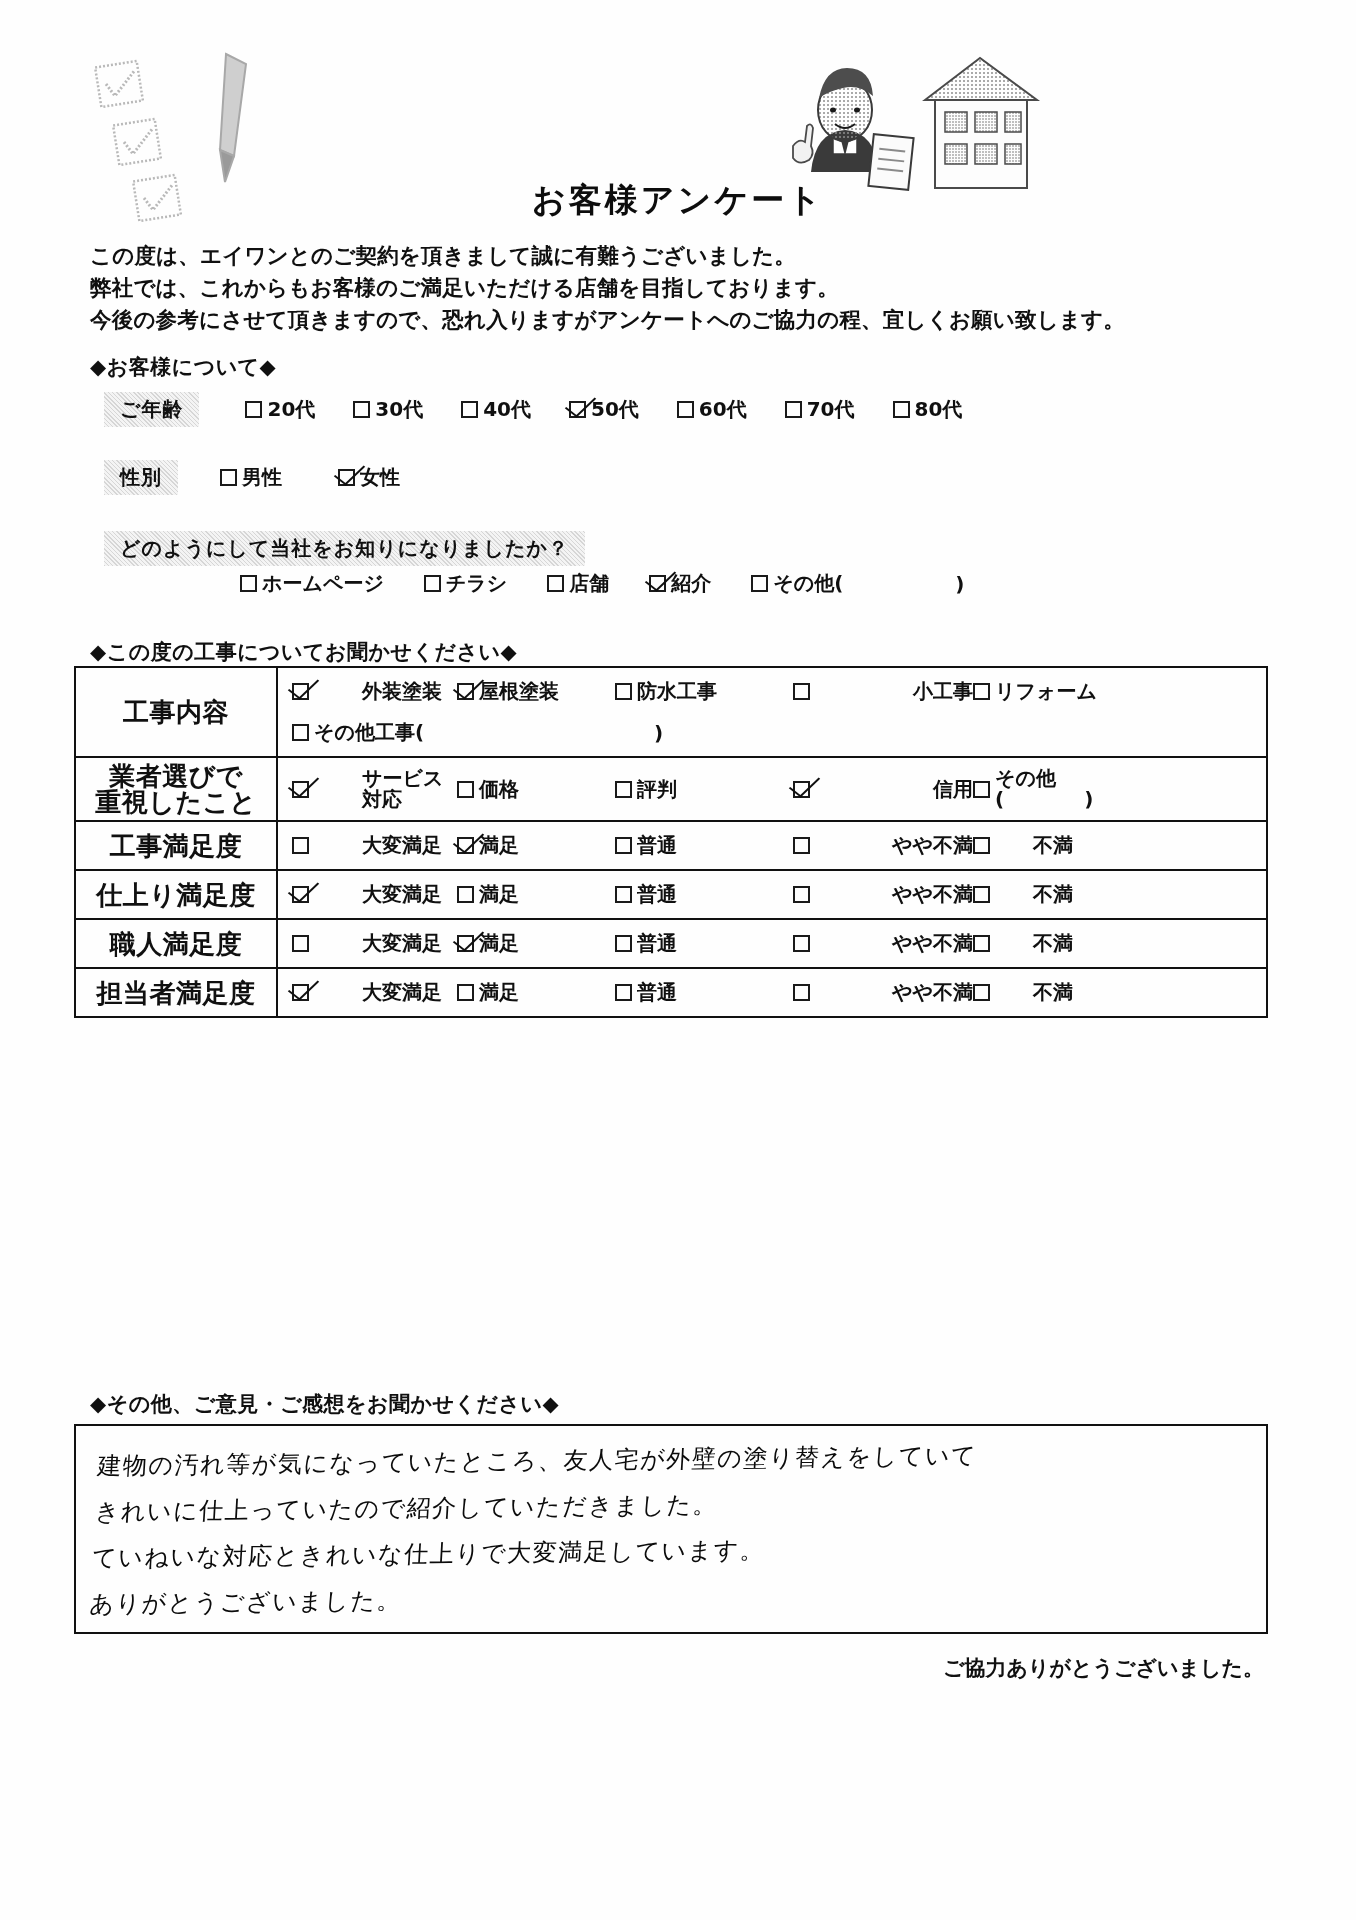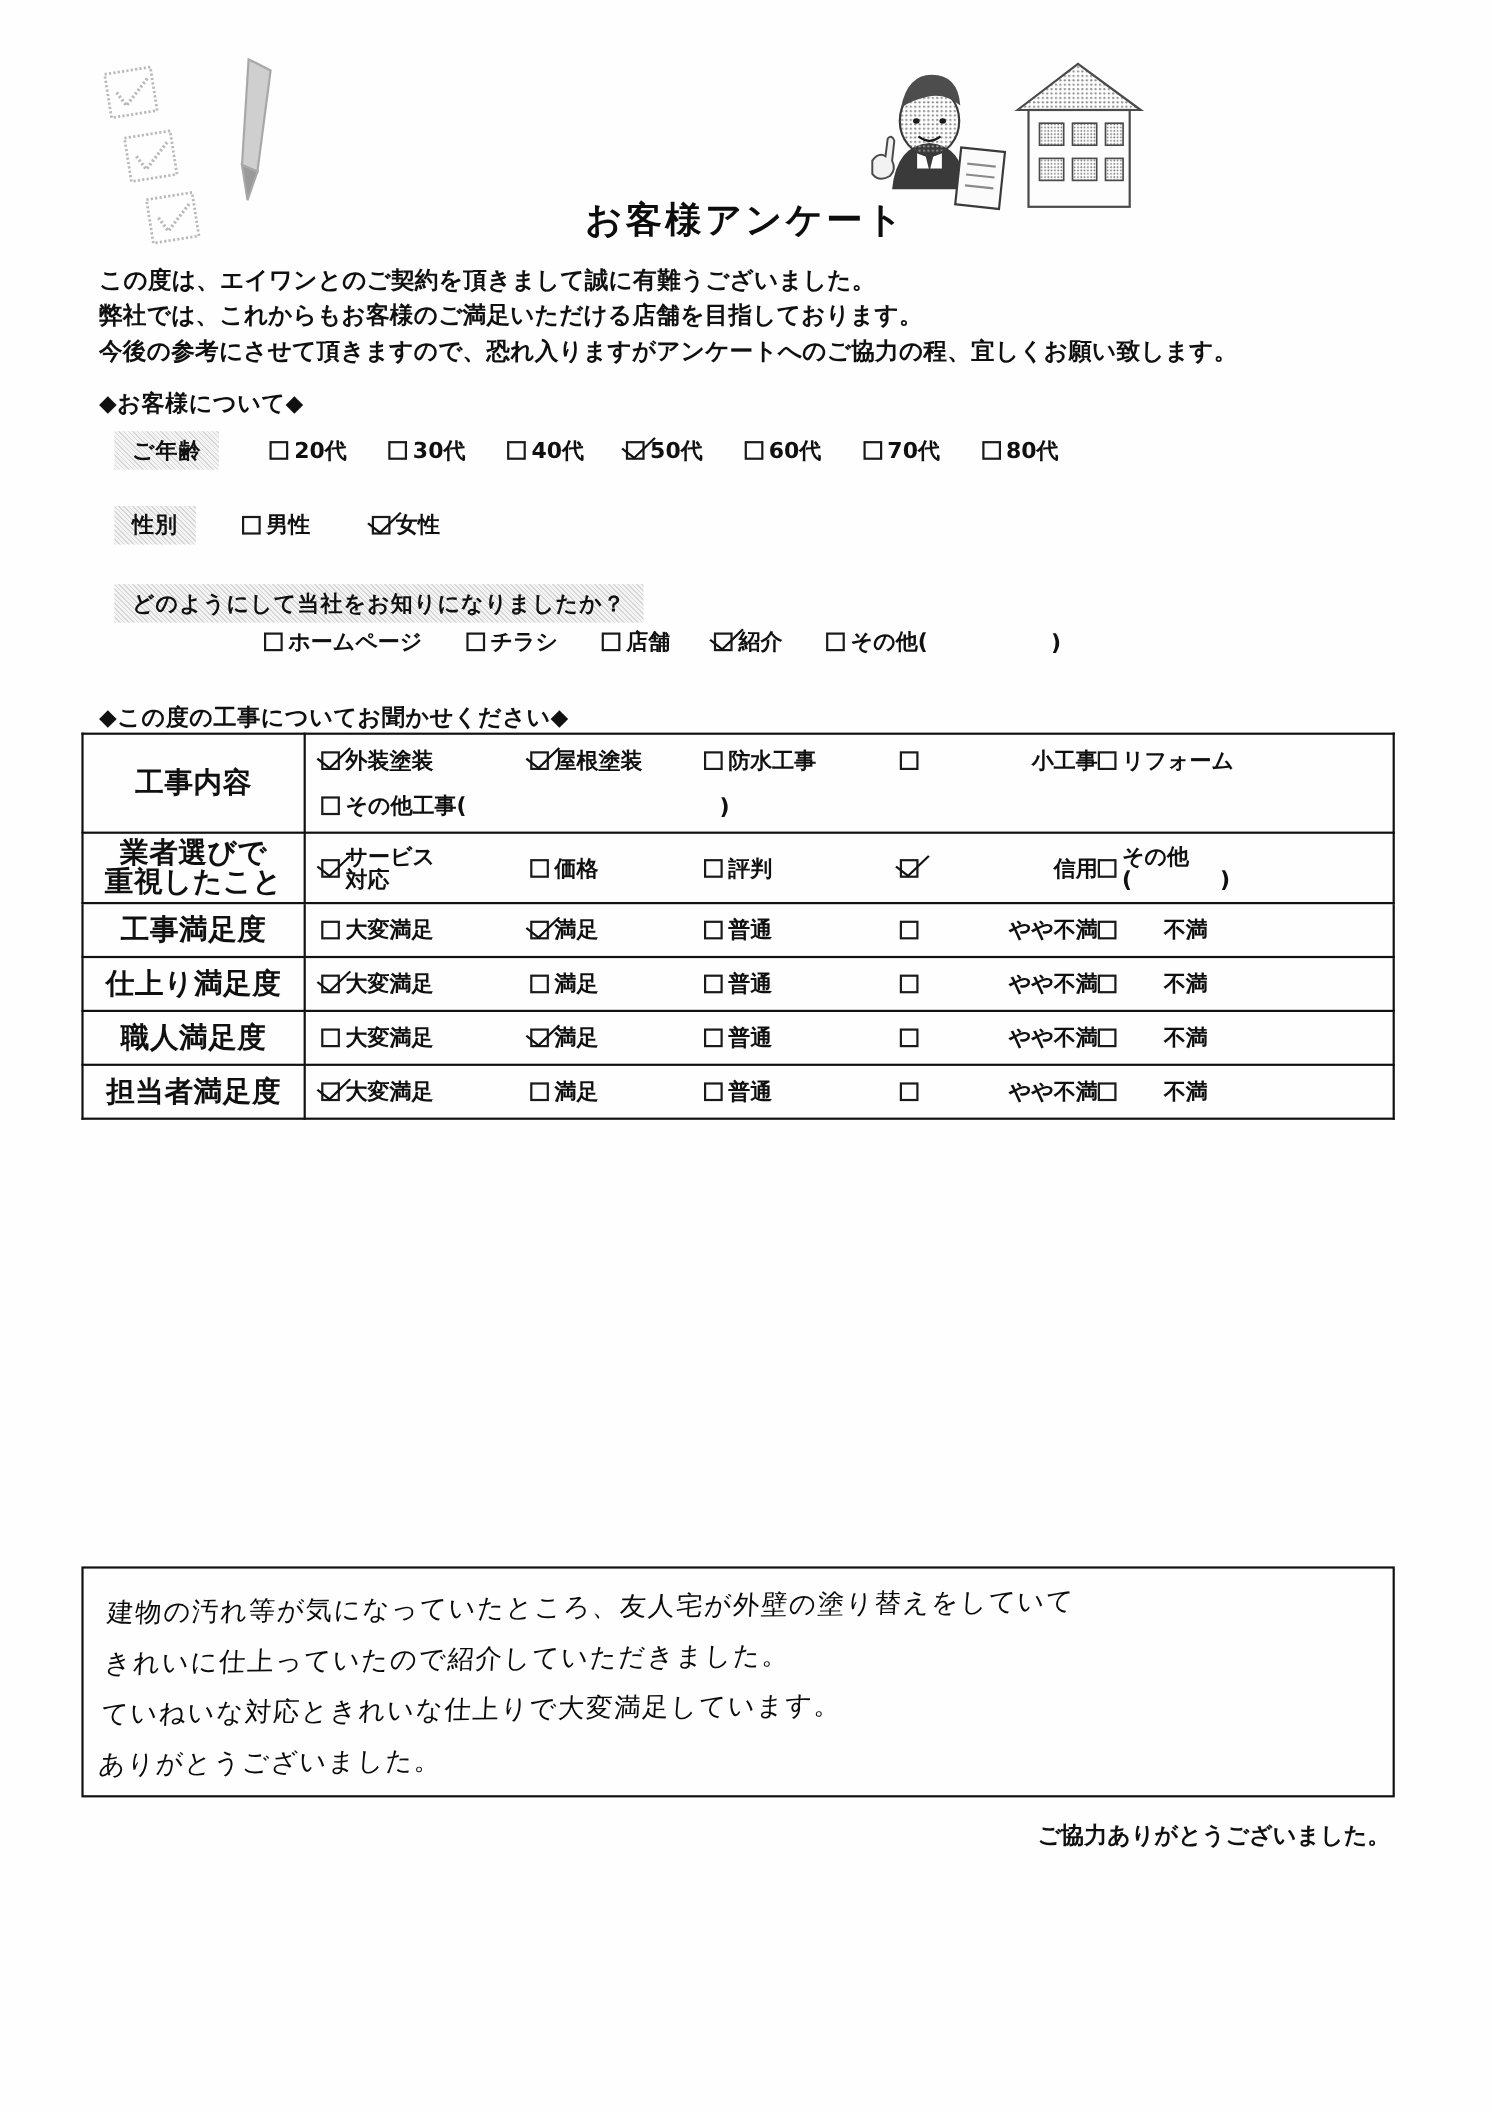--- a/index.html
+++ b/index.html
@@ -173,21 +173,21 @@
   }
   .tbl .cells { padding: 10px 0 10px 14px; }
 
   .optrow {
     display: flex;
     align-items: center;
   }
   .optrow + .optrow { margin-top: 14px; }
 
   
-  .r-w1 { width: 190px; }
+  .r-w1 { width: 165px; gap: 48px; }
   .r-w2 { width: 158px; }
   .r-w3 { width: 178px; }
   .r-w4 { width: 180px; justify-content: space-between; }
 
   .two-line {
     display: inline-block;
     line-height: 21px;
     vertical-align: middle;
   }
 
@@ -595,20 +595,21 @@
               <span class="cb"></span>
               <span style="display:inline-block;width:38px"></span>
               <span>不満</span>
             </span>
           </div>
         </td>
       </tr>
     </tbody>
   </table>
 
+  <div class="sec-head" id="sec-other">◆その他、ご意見・ご感想をお聞かせください◆</div>
 
   <div class="comment-box">
     <div class="handwriting">
       <div>建物の汚れ等が気になっていたところ、友人宅が外壁の塗り替えをしていて</div>
       <div>きれいに仕上っていたので紹介していただきました。</div>
       <div>ていねいな対応ときれいな仕上りで大変満足しています。</div>
       <div>ありがとうございました。</div>
     </div>
   </div>
 

